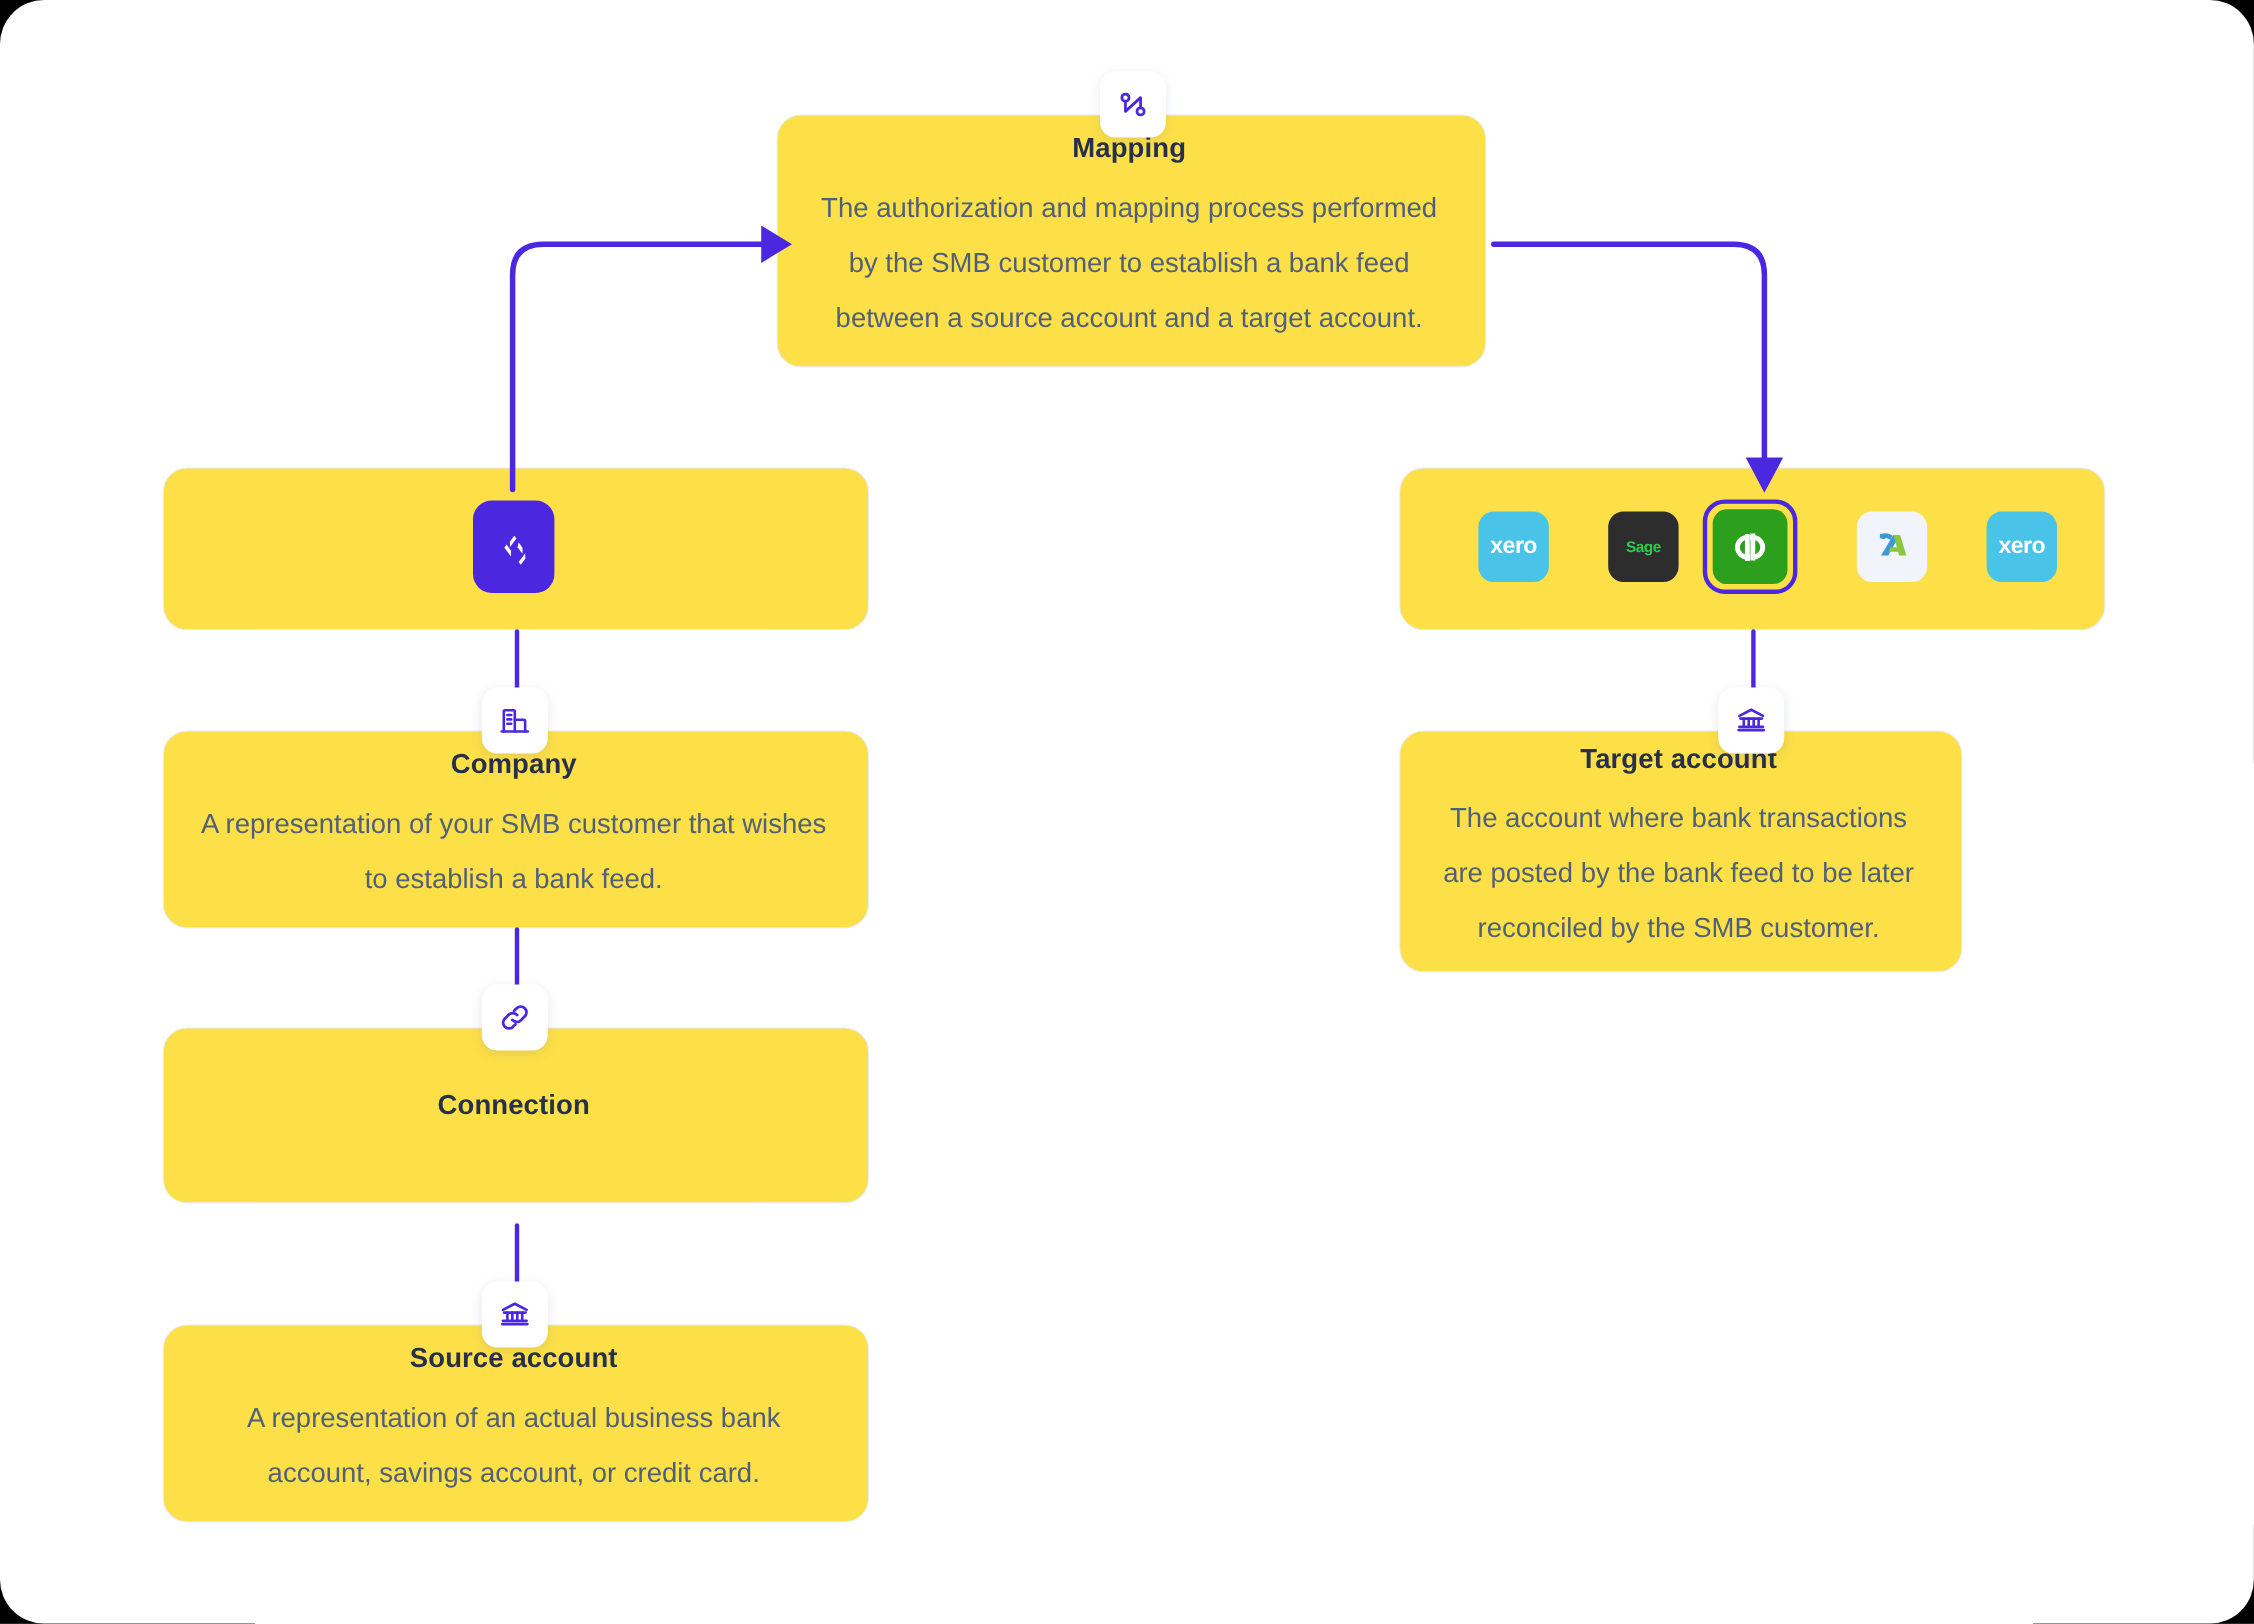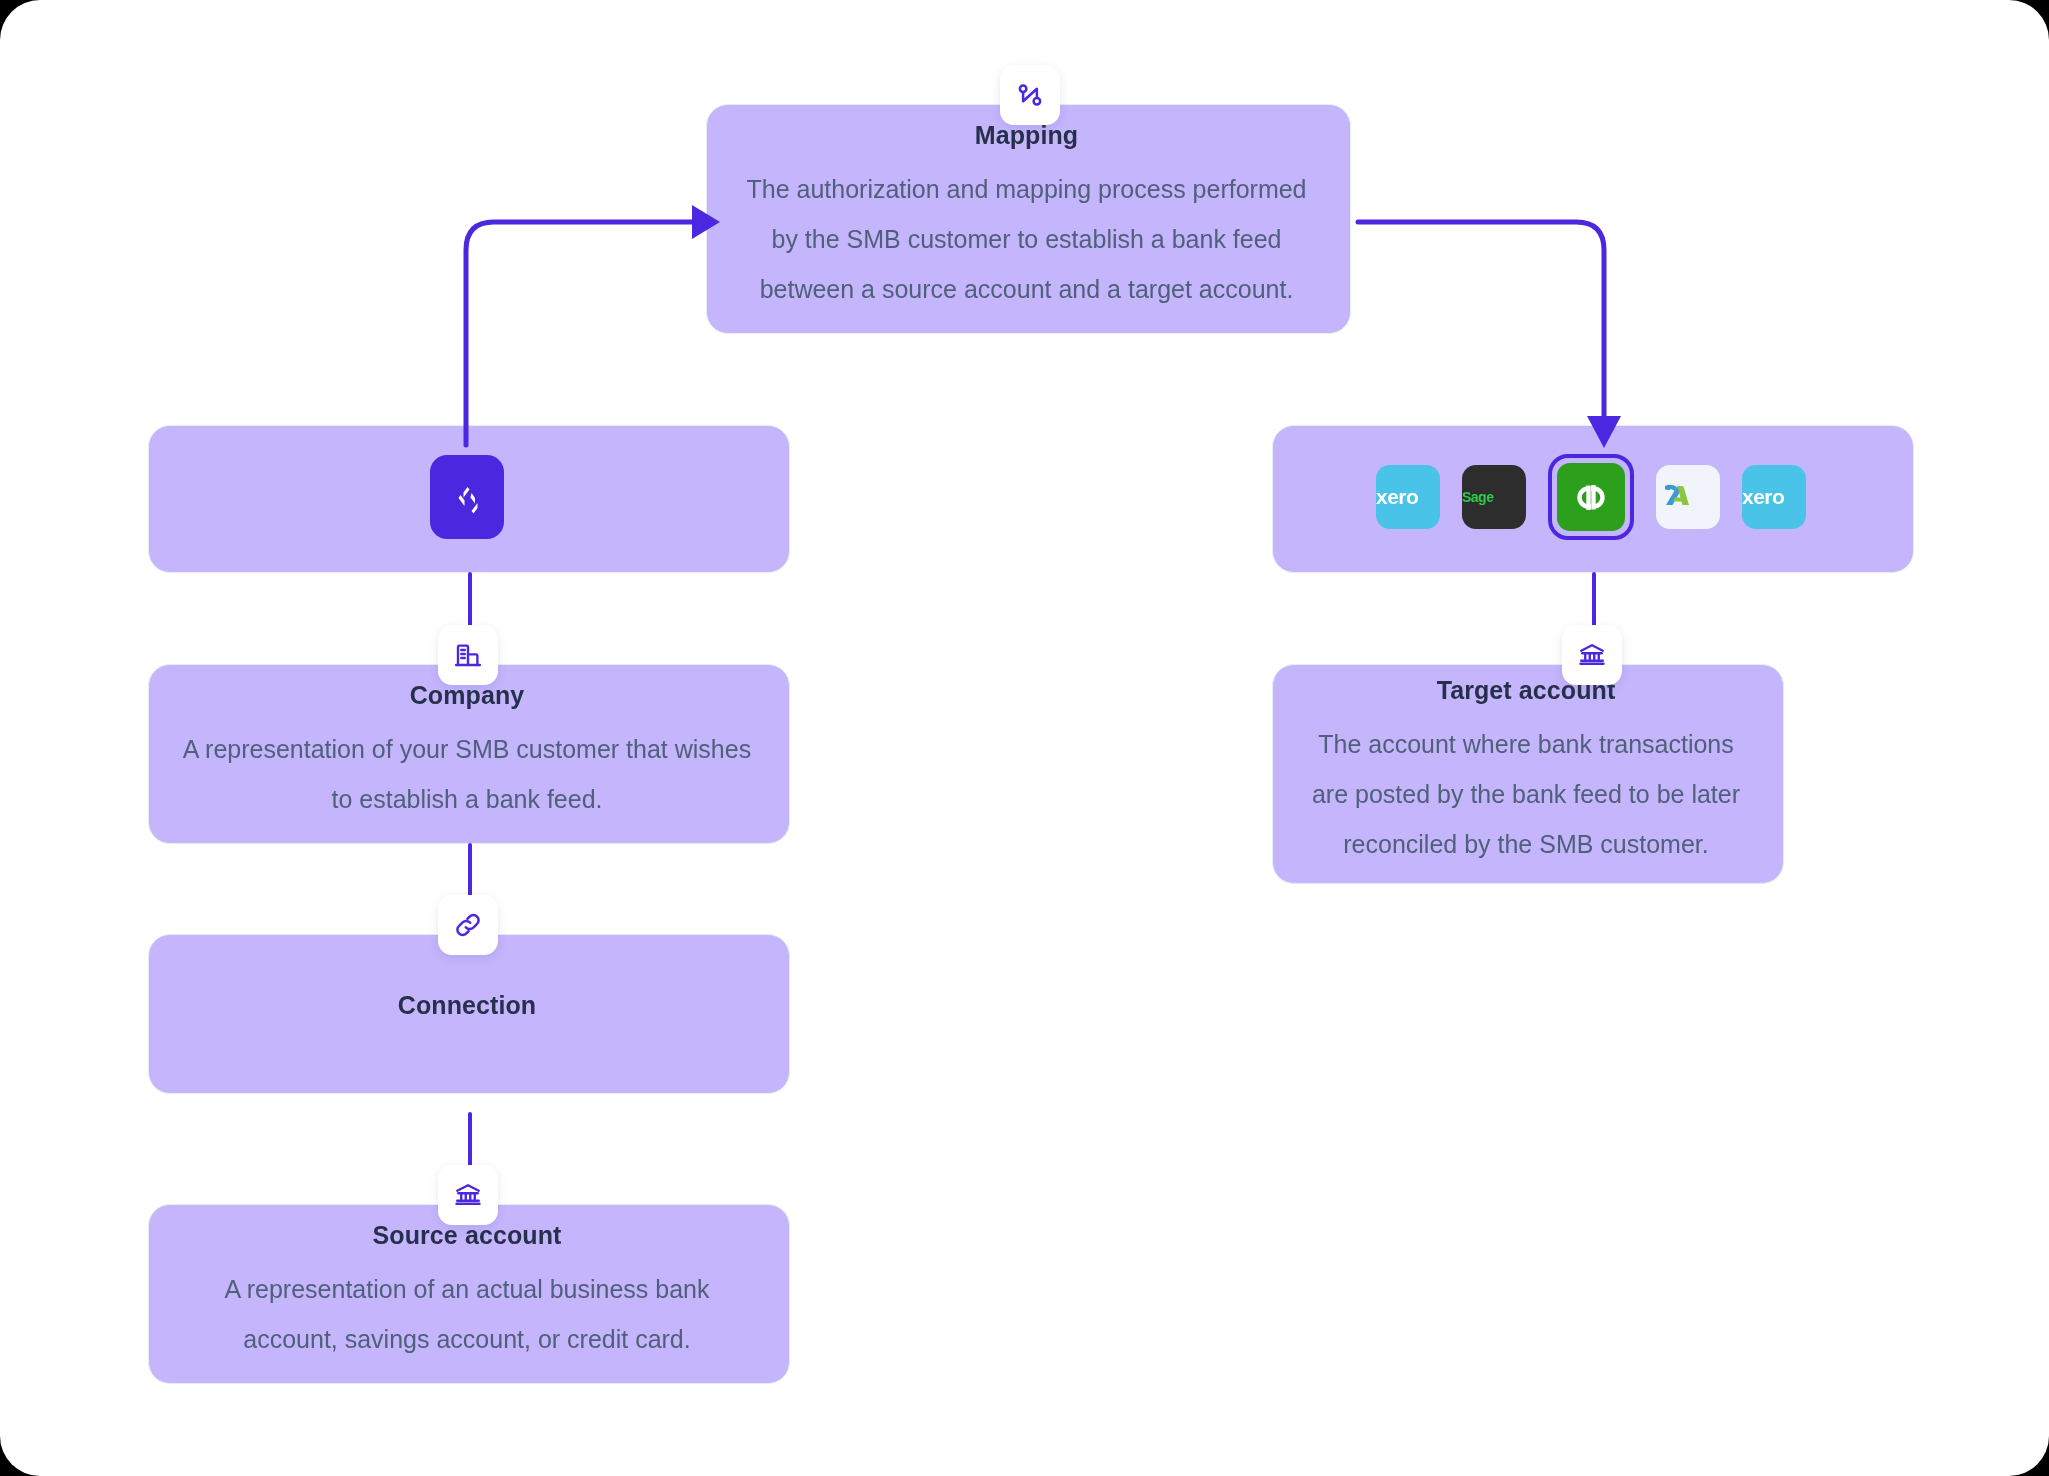--- a/index.html
+++ b/index.html
@@ -17,21 +17,21 @@
     width: 2049px;
     height: 1476px;
     background: #ffffff;
     border-radius: 40px;
     overflow: hidden;
   }
 
   
   .card {
     position: absolute;
-    background: #c4b5fd;
+    background: #fde047;
     border: 1px solid #e6edf5;
     border-radius: 22px;
     display: flex;
     flex-direction: column;
     align-items: center;
     justify-content: center;
     padding: 26px 30px 30px 26px;
   }
 
   .card-title {
@@ -98,22 +98,24 @@
     display: flex;
     align-items: center;
     gap: 22px;
   }
   .logo-tile {
     width: 64px;
     height: 64px;
     border-radius: 14px;
     display: flex;
     align-items: center;
+    justify-content: center;
     flex: none;
     position: relative;
+    margin-left: 32px;
   }
   .logo-tile.xero  { background: #49C3E8; }
   .logo-tile.sage  { background: #2D2D2D; }
   .logo-tile.xled  { background: #f1f5fb; }
 
   .logo-text {
     font-family: "Liberation Sans", sans-serif;
     font-weight: bold;
     letter-spacing: -0.5px;
   }

